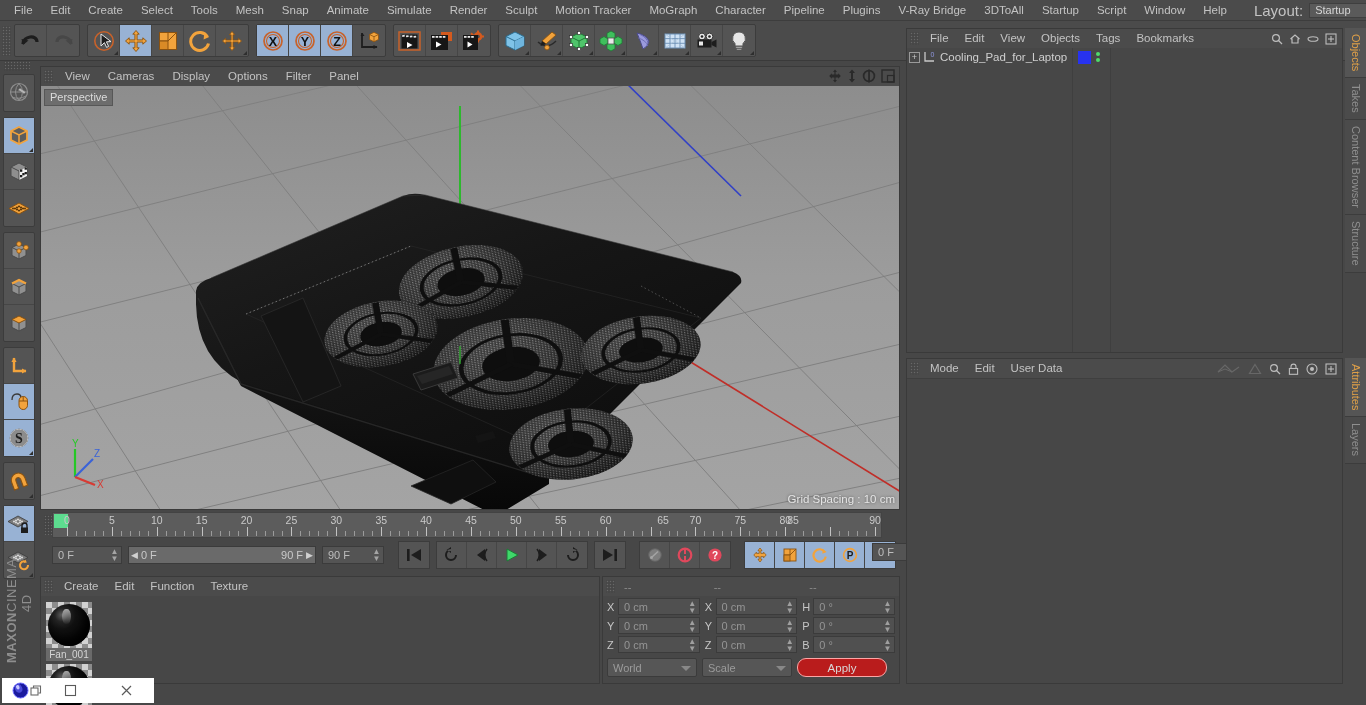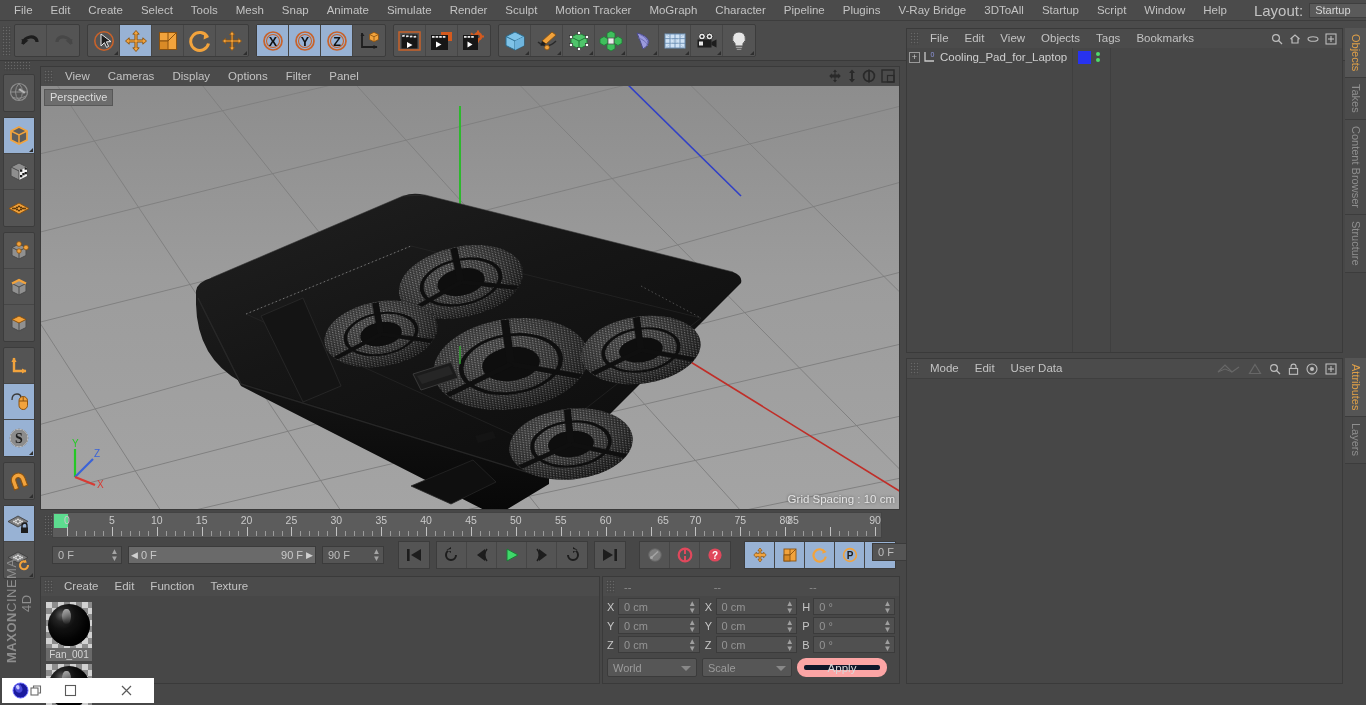--- a/index.html
+++ b/index.html
@@ -202,21 +202,21 @@
     height: 19px; background: #565656; border: 1px solid #3b3b3b; border-radius: 2px;
     display: flex; align-items: center; padding: 0 5px; font-size: 11px; color: #9b9b9b;
     position: relative;
   }
   .combo .caret {
     position: absolute; right: 5px; top: 50%; margin-top: -2px; width: 0; height: 0;
     border-left: 5px solid transparent; border-right: 5px solid transparent;
     border-top: 5px solid #888;
   }
   .apply-btn {
-    height: 19px; width: 90px; background: #0f172a; border: 7px solid #fca5a5;
+    height: 19px; width: 90px; background: #b91c1c; border: 1px solid #fca5a5;
     border-radius: 9px; display: flex; align-items: center; justify-content: center;
     font-size: 11.5px; color: #d8d8d8;
   }
 
   
   .objmgr {
     position: absolute; left: 906px; top: 28px; width: 437px; height: 325px;
     background: #474747; border: 1px solid #3a3a3a;
   }
   .obj-head { height: 19px; background: #4b4b4b; display: flex; align-items: center; }

